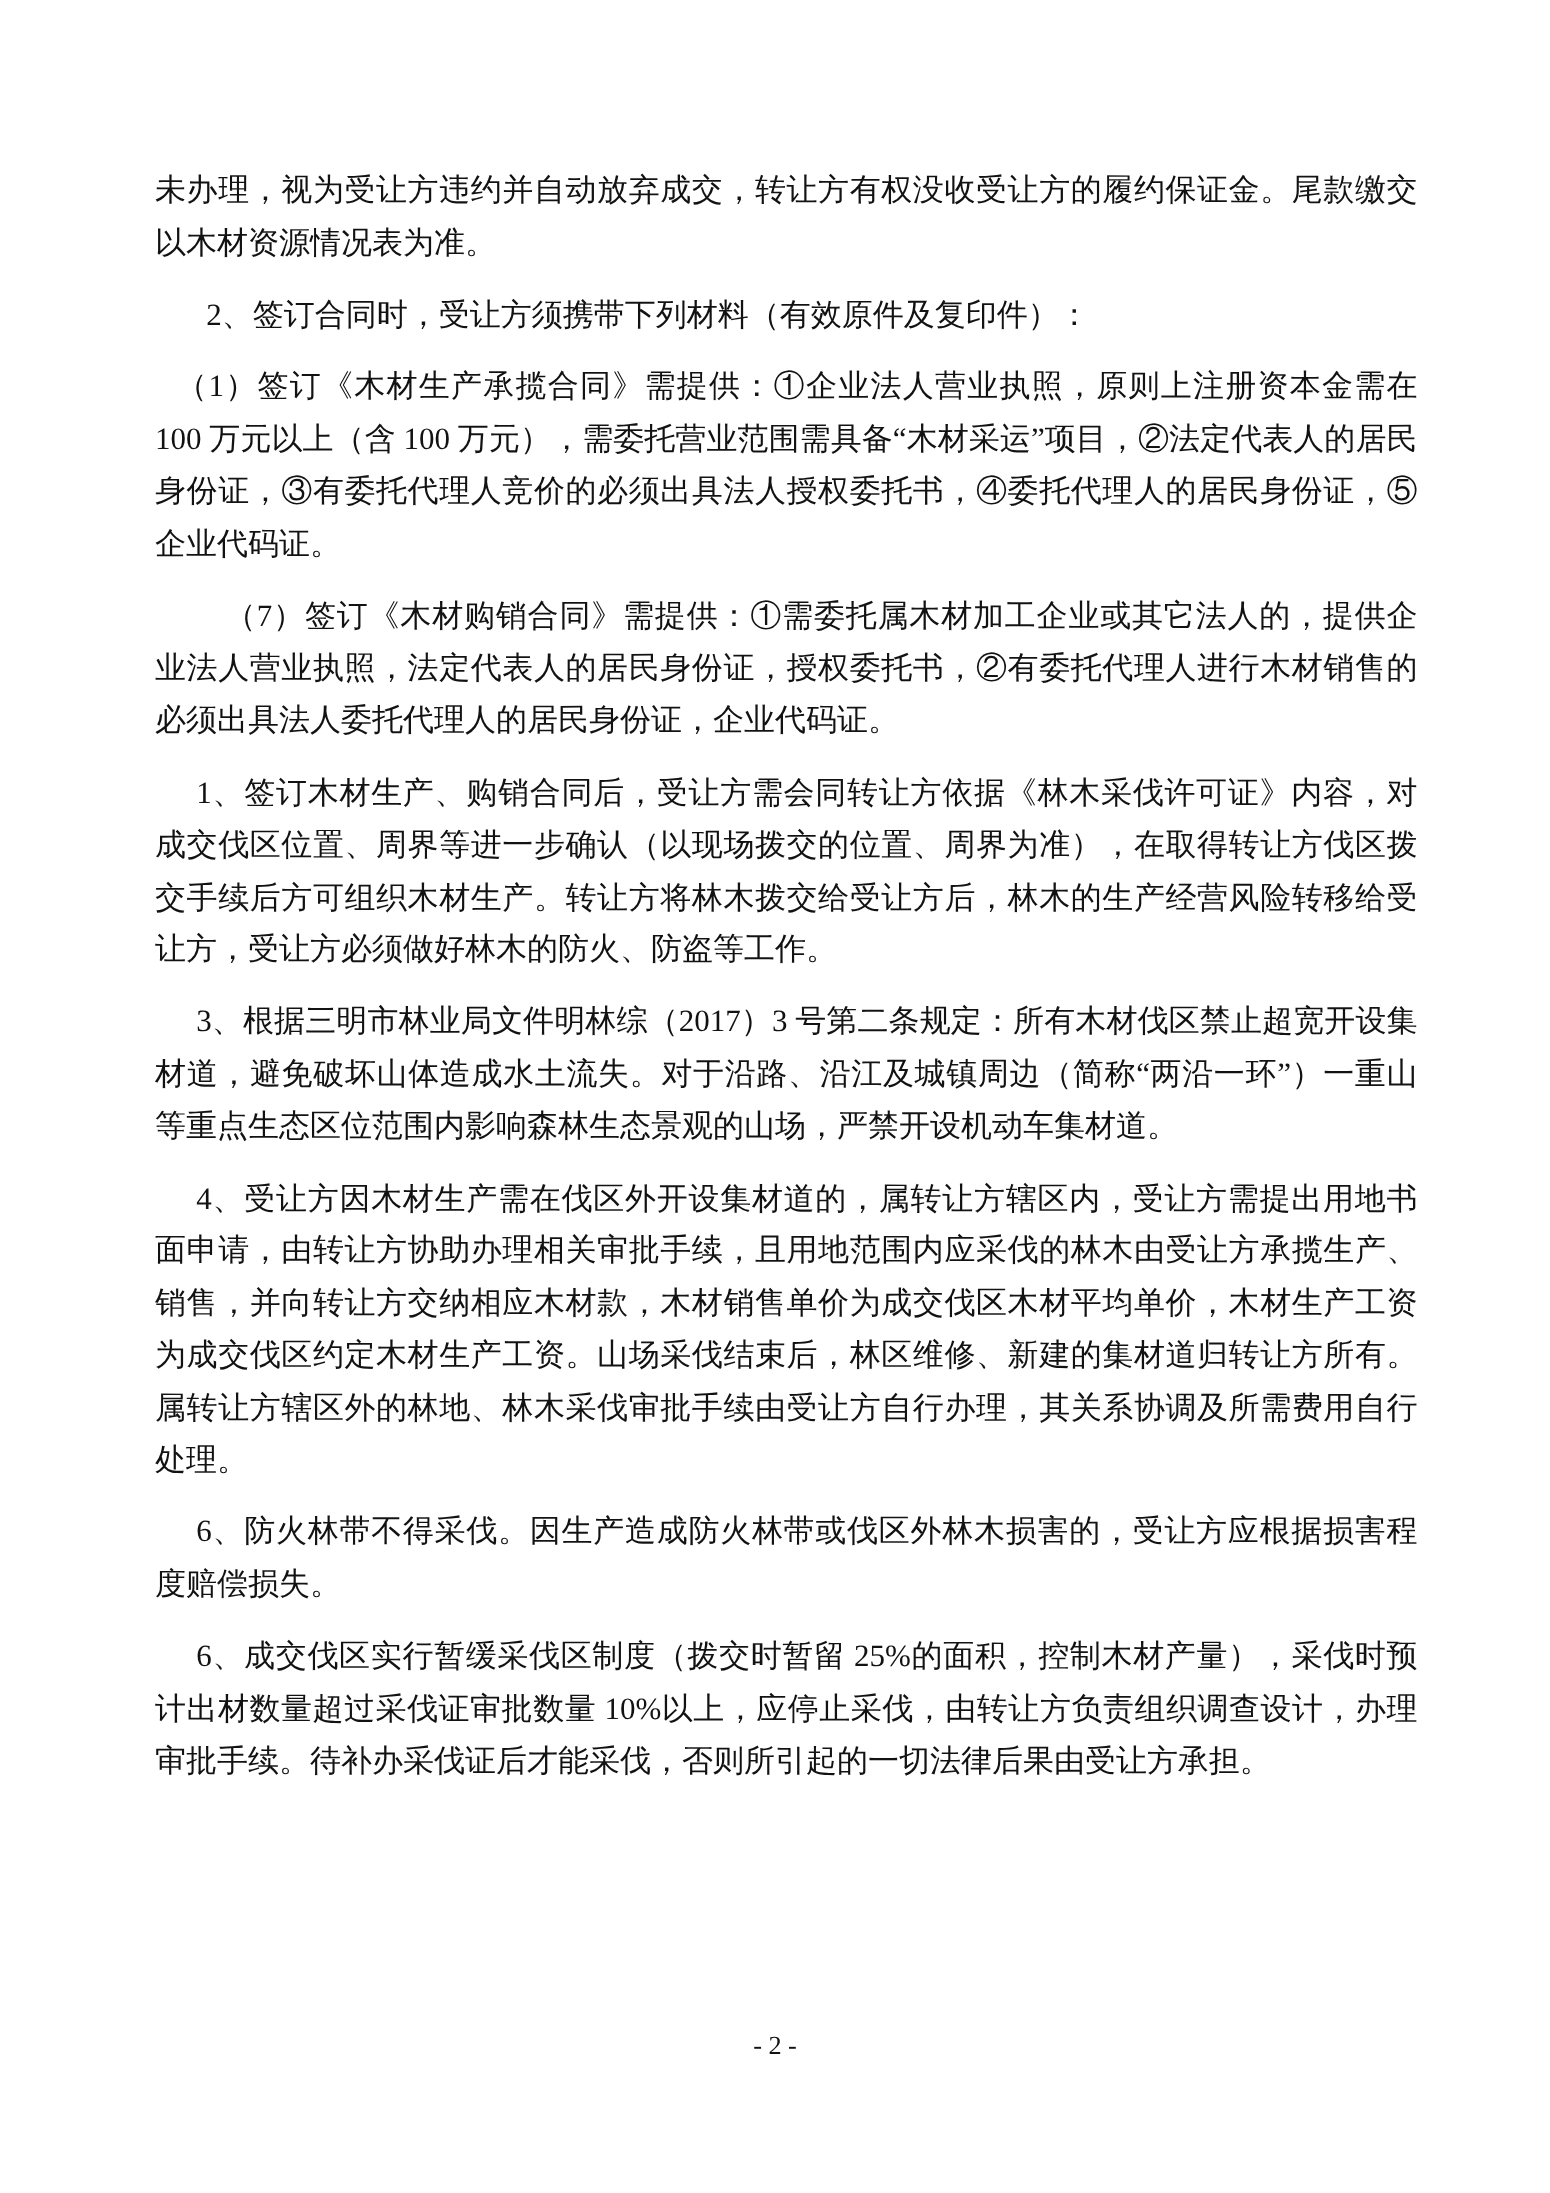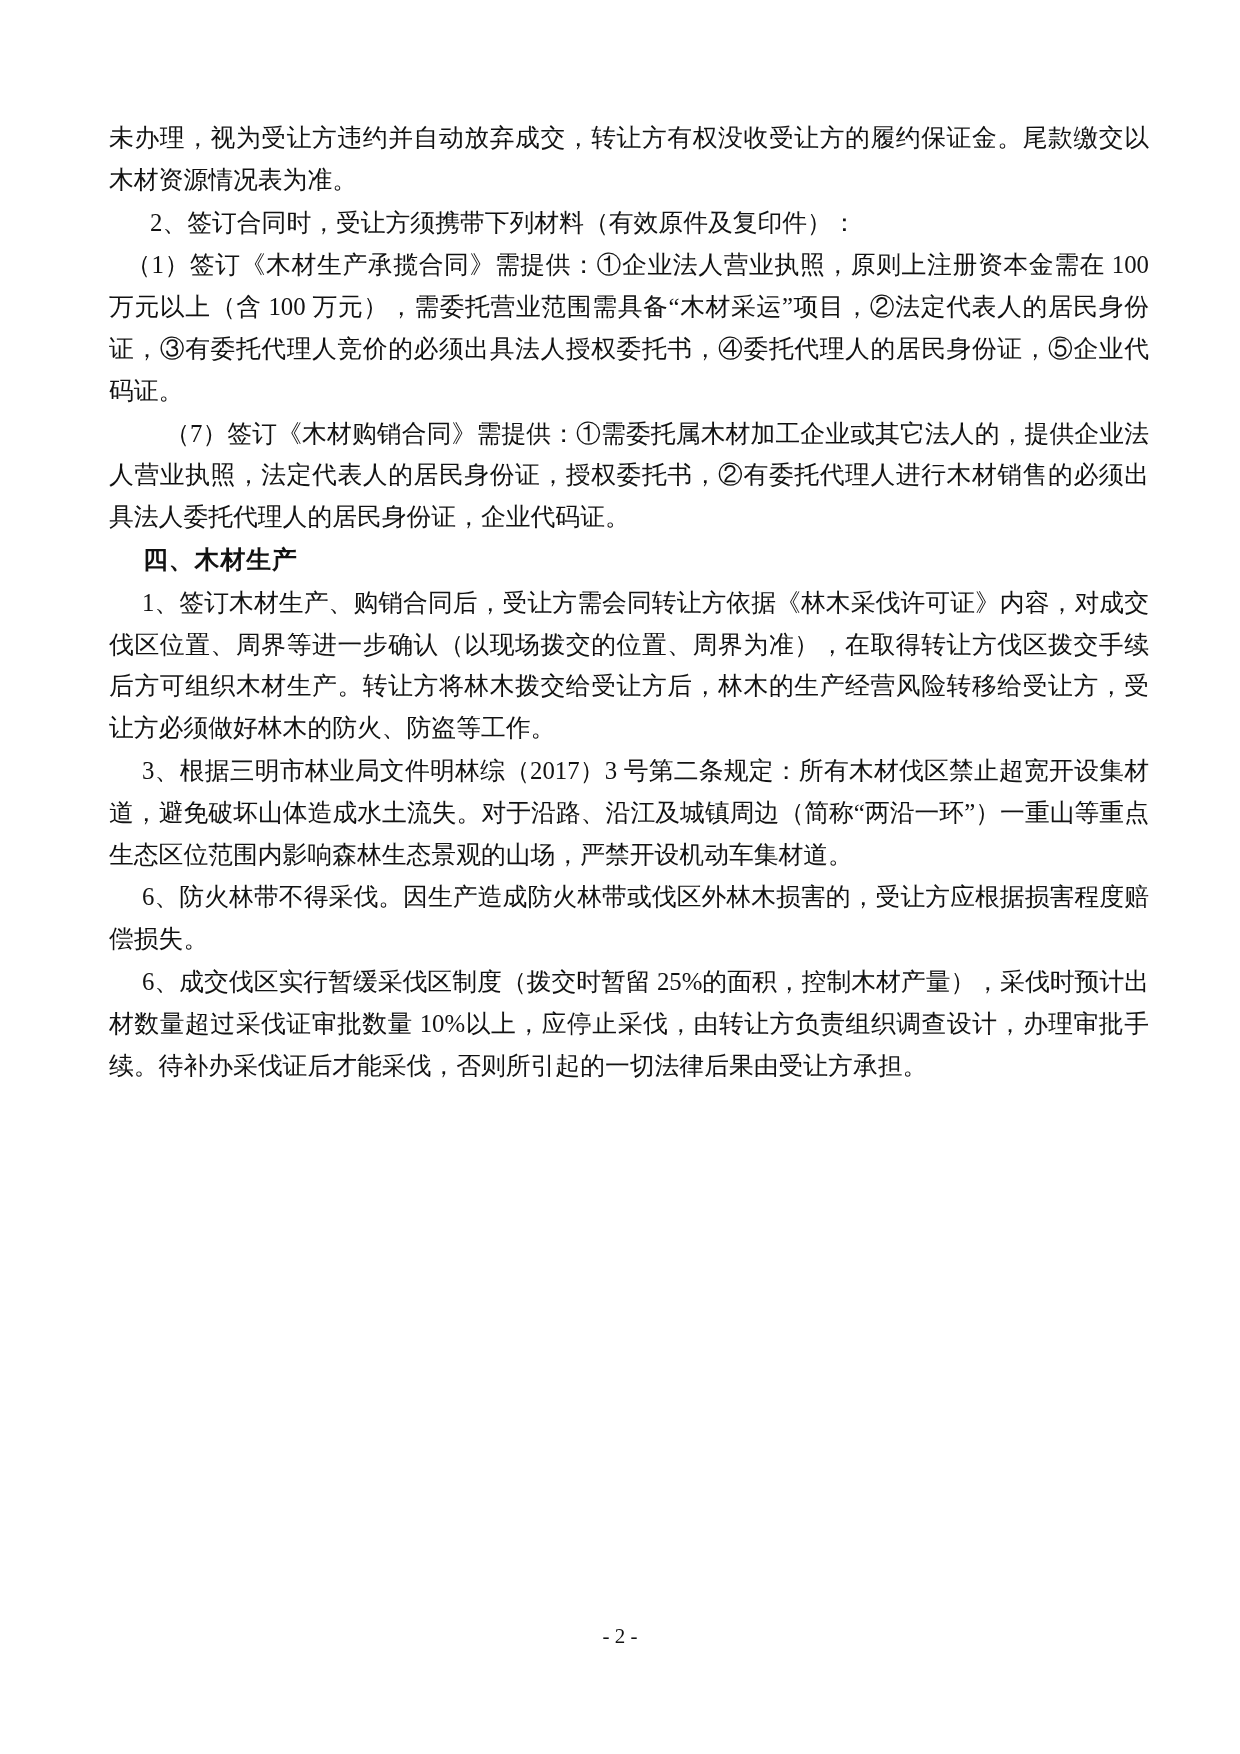--- a/index.html
+++ b/index.html
@@ -19,21 +19,21 @@
   .content {
     position: absolute;
     left: 108px;
     top: 116px;
     width: 1042px;
     font-size: 24.8px;
     line-height: 41.8px;
     text-align: justify;
   }
   .content p {
-    margin: 1px;
+    margin: 16px;
     padding: 0;
   }
   
   .ind-none { text-indent: 0; }
   .ind-a { text-indent: 41px; }   
   .ind-b { text-indent: 17px; }   
   .ind-c { text-indent: 56px; }   
   .ind-d { text-indent: 33px; }   
   .heading {
     font-family: "Liberation Sans", "DejaVu Sans", sans-serif;
@@ -55,20 +55,20 @@
 </style>
 </head>
 <body>
 
 <div class="page">
   <div class="content">
     <p class="ind-none">未办理，视为受让方违约并自动放弃成交，转让方有权没收受让方的履约保证金。尾款缴交以木材资源情况表为准。</p>
     <p class="ind-a">2、签订合同时，受让方须携带下列材料（有效原件及复印件）：</p>
     <p class="ind-b">（1）签订《木材生产承揽合同》需提供：①企业法人营业执照，原则上注册资本金需在 100 万元以上（含 100 万元），需委托营业范围需具备“木材采运”项目，②法定代表人的居民身份证，③有委托代理人竞价的必须出具法人授权委托书，④委托代理人的居民身份证，⑤企业代码证。</p>
     <p class="ind-c">（7）签订《木材购销合同》需提供：①需委托属木材加工企业或其它法人的，提供企业法人营业执照，法定代表人的居民身份证，授权委托书，②有委托代理人进行木材销售的必须出具法人委托代理人的居民身份证，企业代码证。</p>
-    <p class="heading">四、木材生产</p>
     <p class="ind-d">1、签订木材生产、购销合同后，受让方需会同转让方依据《林木采伐许可证》内容，对成交伐区位置、周界等进一步确认（以现场拨交的位置、周界为准），在取得转让方伐区拨交手续后方可组织木材生产。转让方将林木拨交给受让方后，林木的生产经营风险转移给受让方，受让方必须做好林木的防火、防盗等工作。</p>
     <p class="ind-d">3、根据三明市林业局文件明林综（2017）3 号第二条规定：所有木材伐区禁止超宽开设集材道，避免破坏山体造成水土流失。对于沿路、沿江及城镇周边（简称“两沿一环”）一重山等重点生态区位范围内影响森林生态景观的山场，严禁开设机动车集材道。</p>
+    <p class="ind-d">4、受让方因木材生产需在伐区外开设集材道的，属转让方辖区内，受让方需提出用地书面申请，由转让方协助办理相关审批手续，且用地范围内应采伐的林木由受让方承揽生产、销售，并向转让方交纳相应木材款，木材销售单价为成交伐区木材平均单价，木材生产工资为成交伐区约定木材生产工资。山场采伐结束后，林区维修、新建的集材道归转让方所有。属转让方辖区外的林地、林木采伐审批手续由受让方自行办理，其关系协调及所需费用自行处理。</p>
     <p class="ind-d">6、防火林带不得采伐。因生产造成防火林带或伐区外林木损害的，受让方应根据损害程度赔偿损失。</p>
     <p class="ind-d">6、成交伐区实行暂缓采伐区制度（拨交时暂留 25%的面积，控制木材产量），采伐时预计出材数量超过采伐证审批数量 10%以上，应停止采伐，由转让方负责组织调查设计，办理审批手续。待补办采伐证后才能采伐，否则所引起的一切法律后果由受让方承担。</p>
   </div>
   <div class="footer">- 2 -</div>
 </div>
 
 </body></html>

